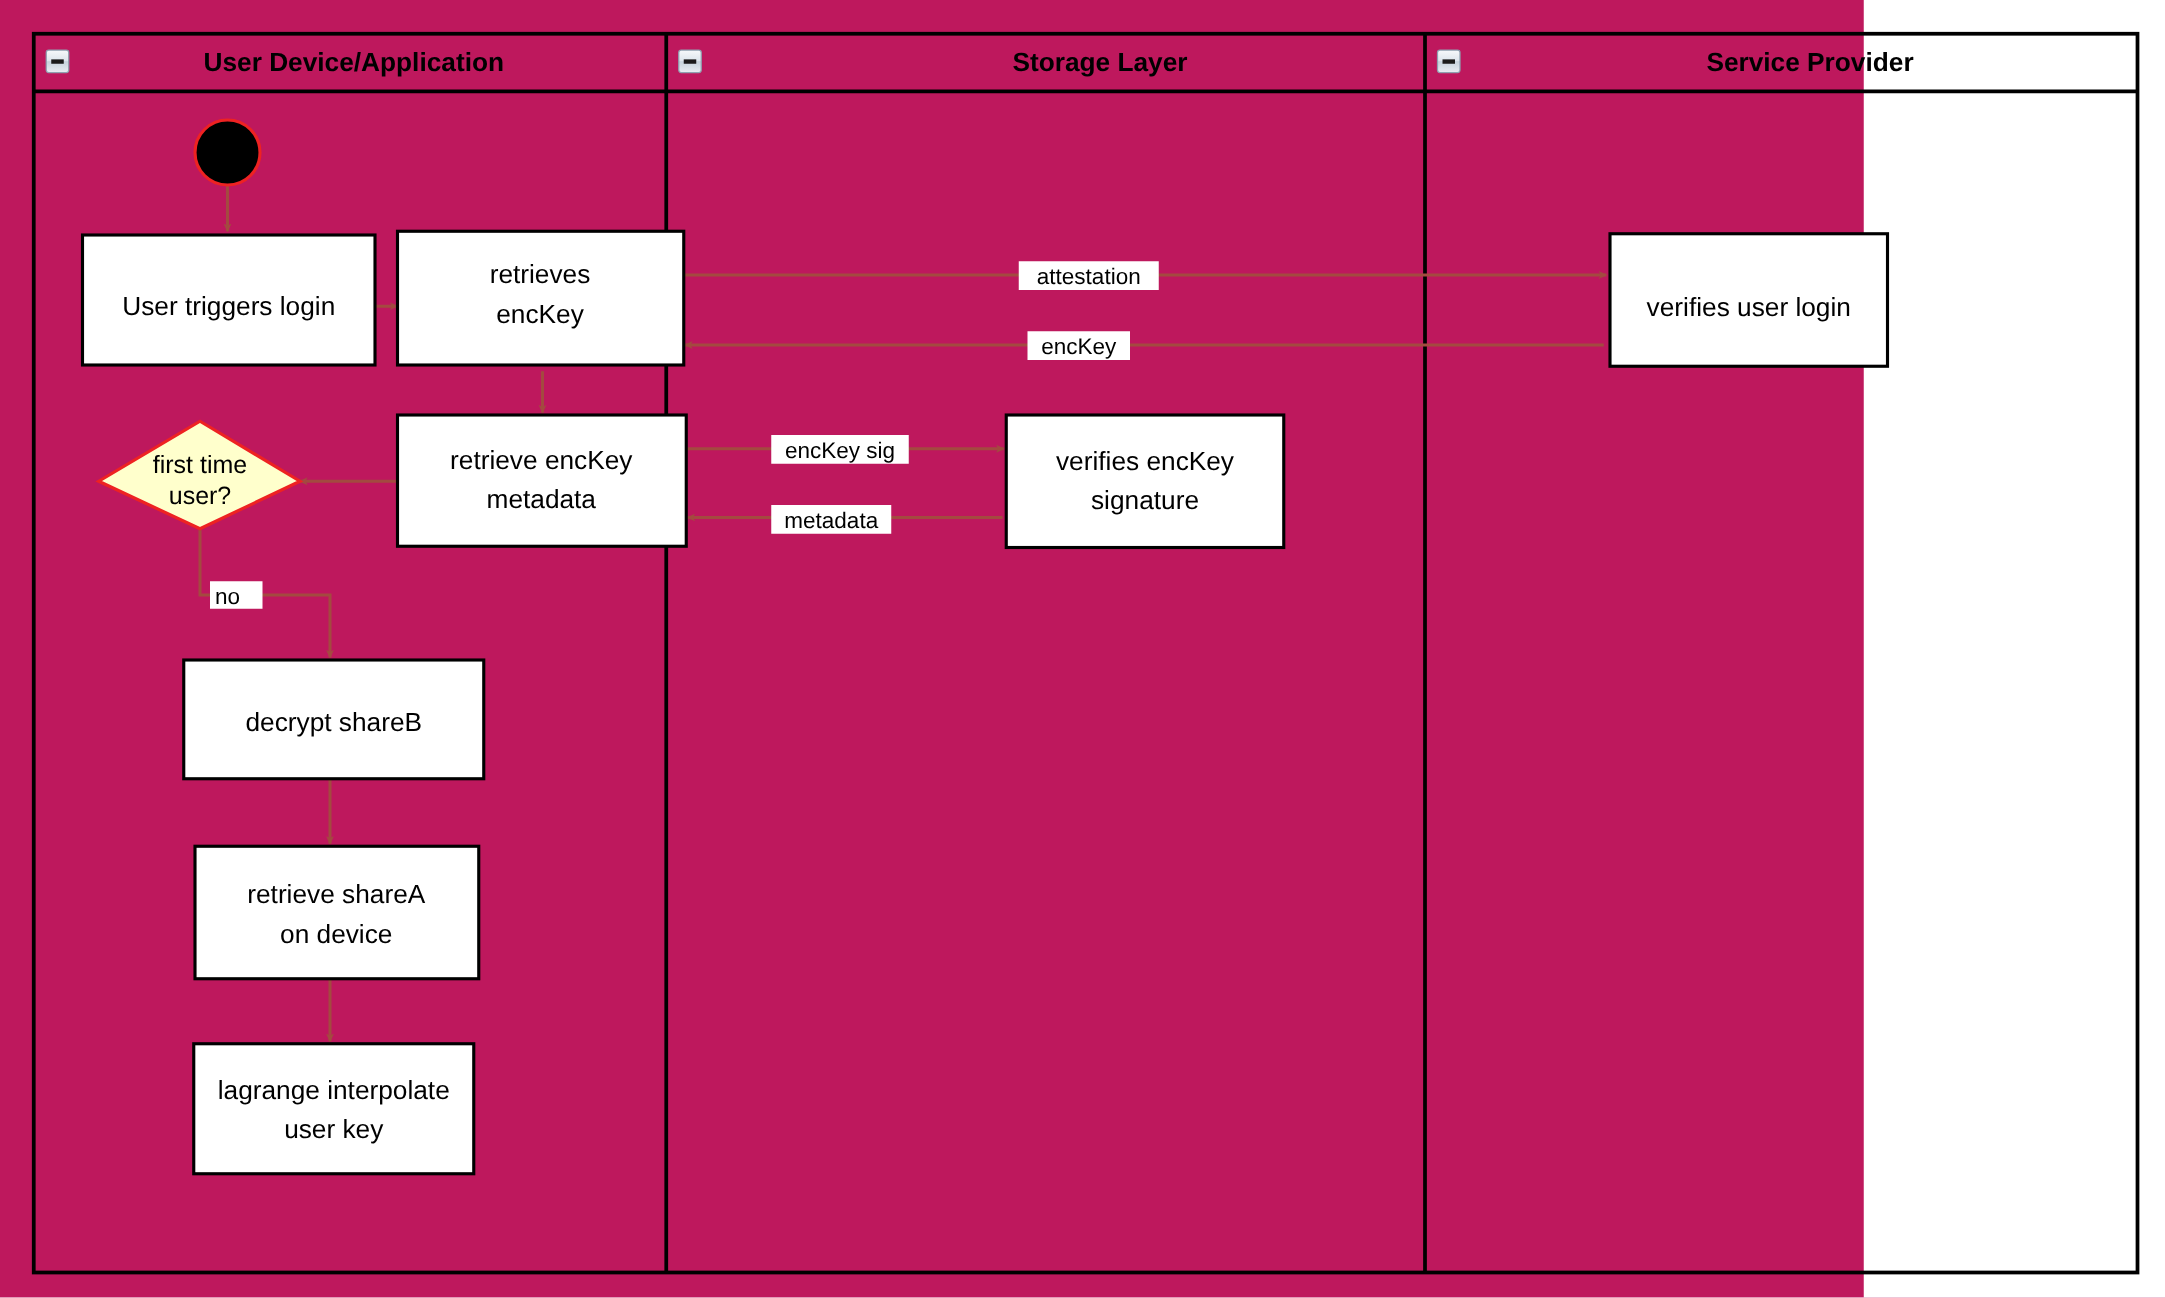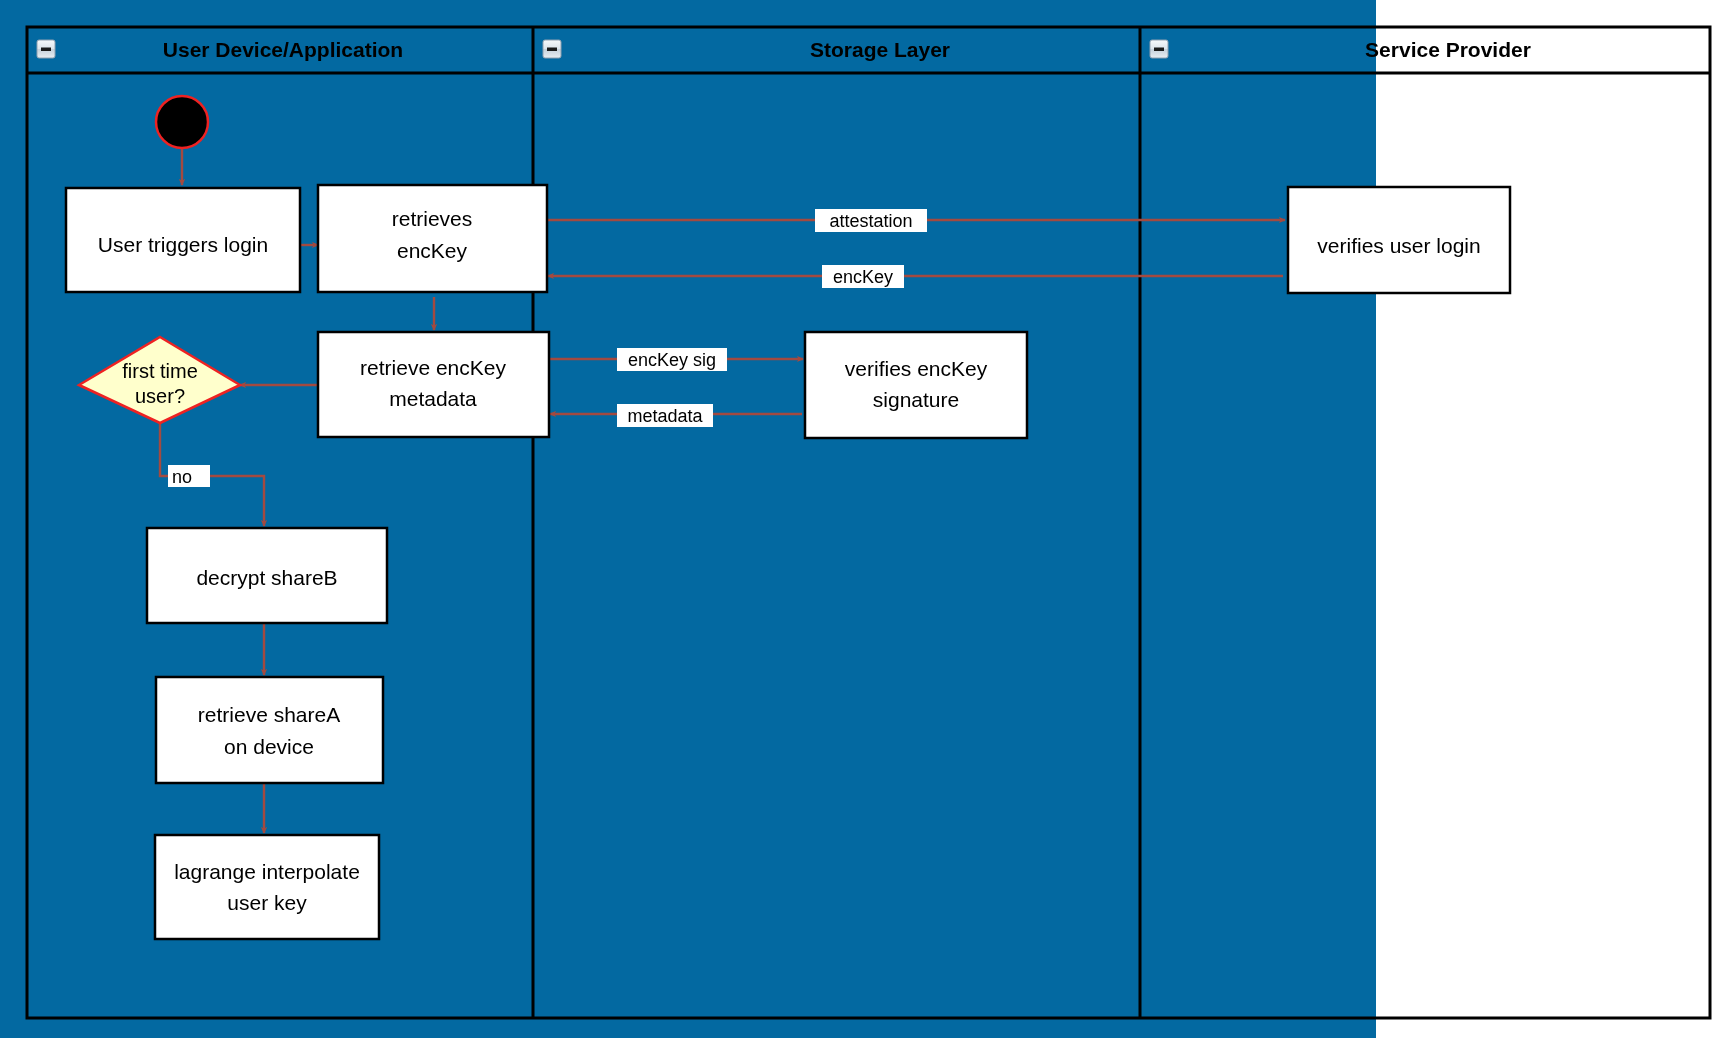--- a/index.html
+++ b/index.html
@@ -8,23 +8,23 @@
     background: #ffffff;
   }
   body {
     width: 1732px;
     height: 1038px;
     overflow: hidden;
     font-family: "Liberation Sans", sans-serif;
   }
   #canvas {
     position: relative;
-    width: 1376px;
+    width: 1491px;
     height: 1038px;
-    background: #0369a1;
+    background: #be185d;
   }
   svg.layer {
     position: absolute;
     top: 0;
     left: 0;
     width: 1732px;
     height: 1038px;
   }
   .lane-title {
     font-family: "Liberation Sans", sans-serif;

